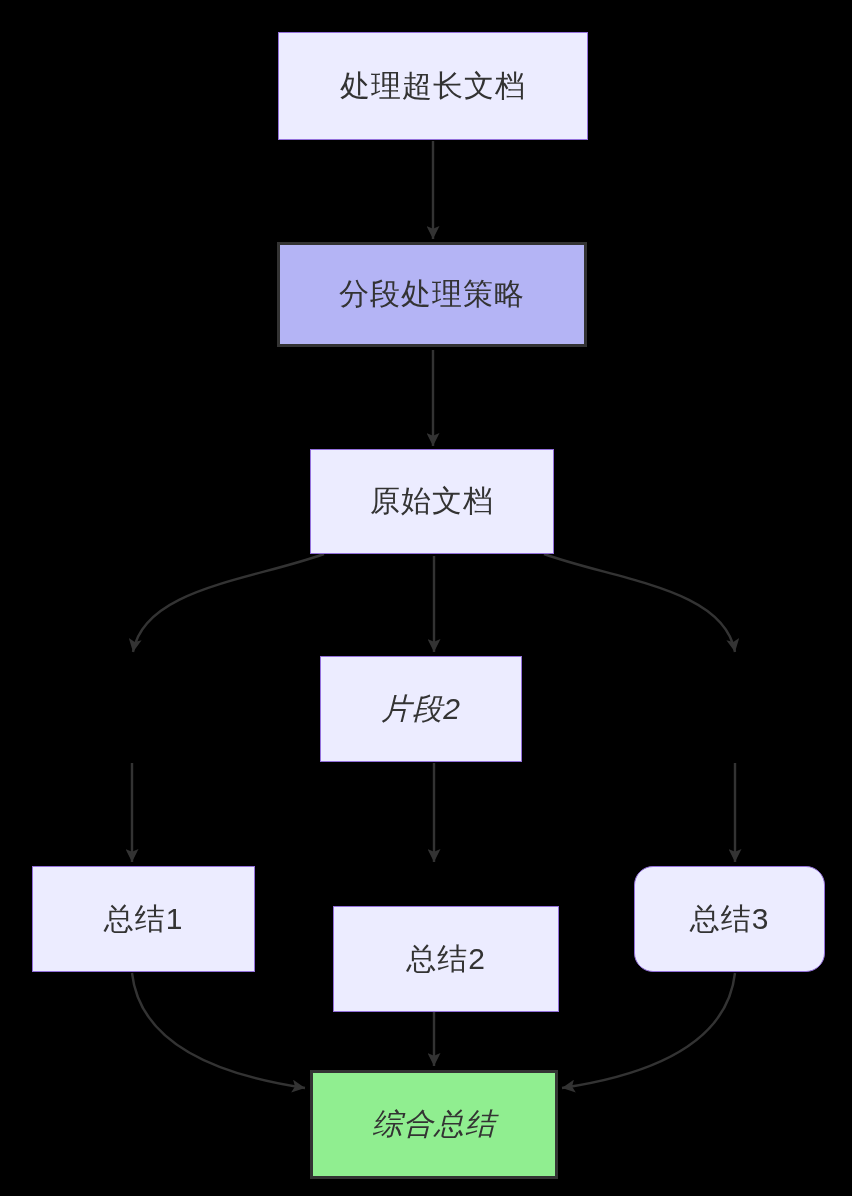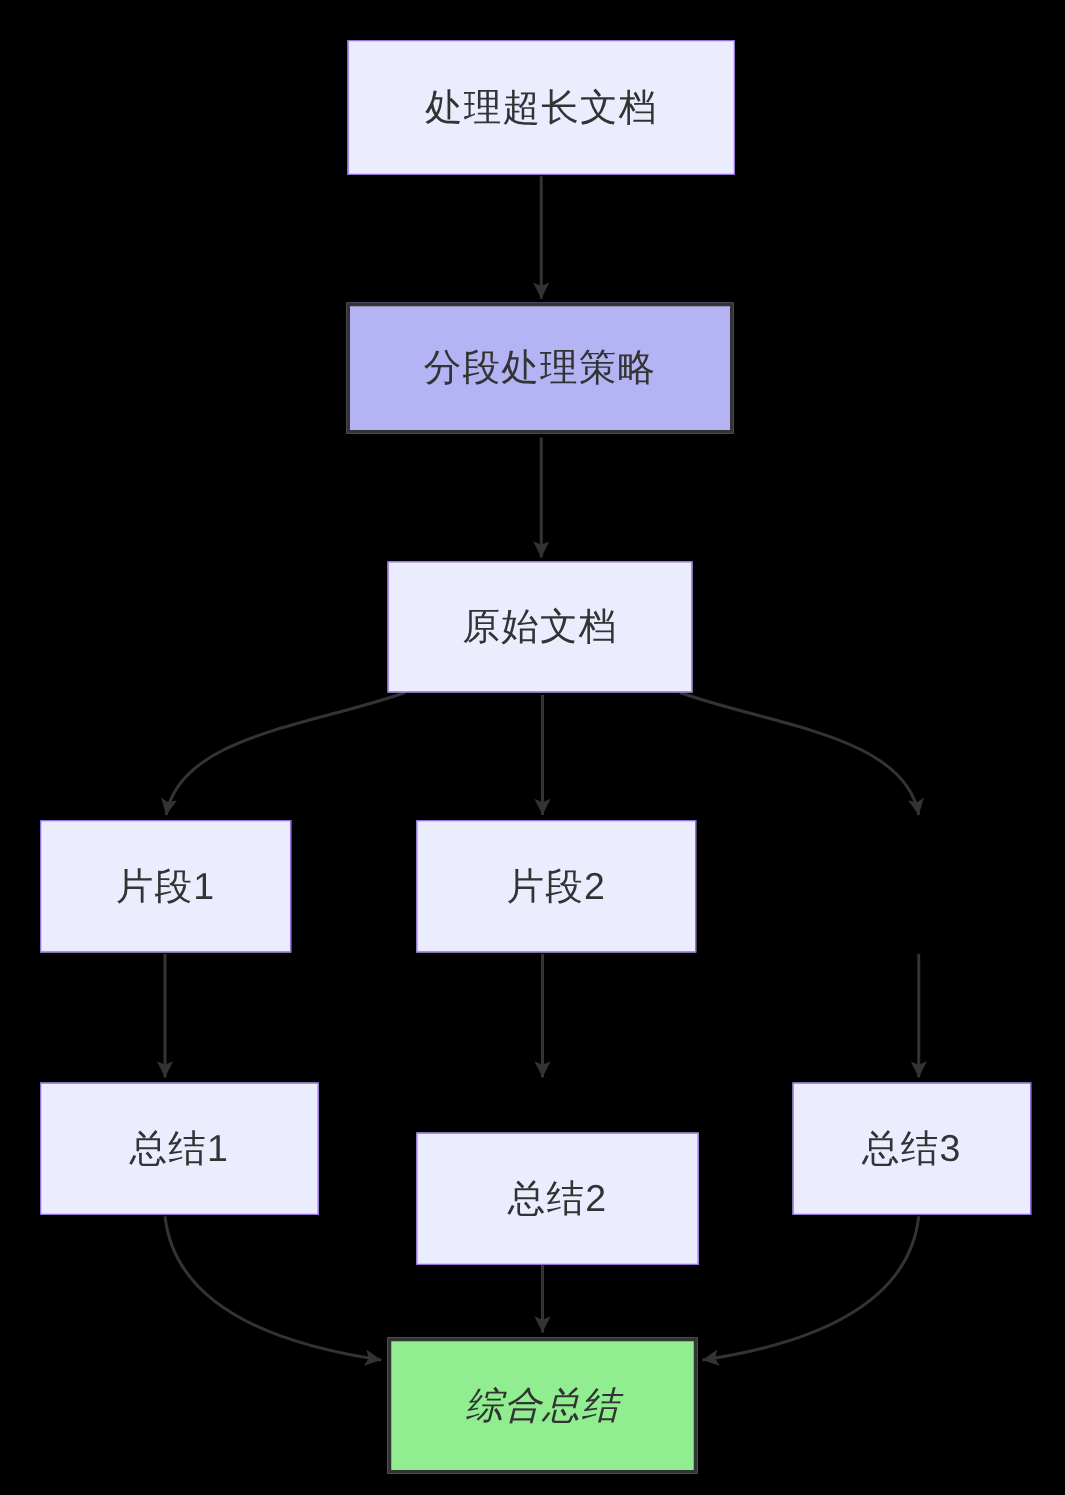--- a/index.html
+++ b/index.html
@@ -79,38 +79,35 @@
   </div>
 
   <div class="node emphasis" style="left:277px; top:242px; width:310px; height:105px;">
     <span>分段处理策略</span>
   </div>
 
   <div class="node" style="left:310px; top:449px; width:244px; height:105px;">
     <span>原始文档</span>
   </div>
 
-  <div class="node" style="left:32px; top:656px; width:201px; height:106px;">
-    <span>片段1</span>
-  </div>
 
-  <div class="node" style="left:333px; top:656px; width:224px; height:106px;">
+  <div class="node" style="left:320px; top:656px; width:202px; height:106px;font-style:italic;">
     <span>片段2</span>
   </div>
 
 
   <div class="node" style="left:32px; top:866px; width:223px; height:106px;">
     <span>总结1</span>
   </div>
 
   <div class="node" style="left:333px; top:866px; width:226px; height:106px;margin-top:40px;">
     <span>总结2</span>
   </div>
 
-  <div class="node" style="left:634px; top:866px; width:191px; height:106px;">
+  <div class="node" style="left:634px; top:866px; width:191px; height:106px;border-radius:19px;">
     <span>总结3</span>
   </div>
 
   <div class="node result" style="left:310px; top:1070px; width:248px; height:109px;">
     <span>综合总结</span>
   </div>
 
 </div>
 
 </body></html>

